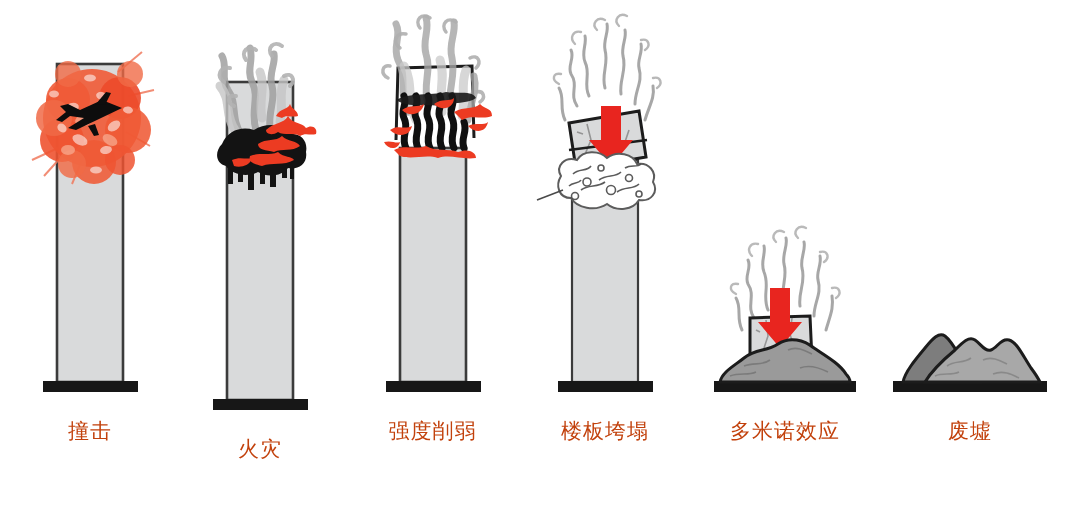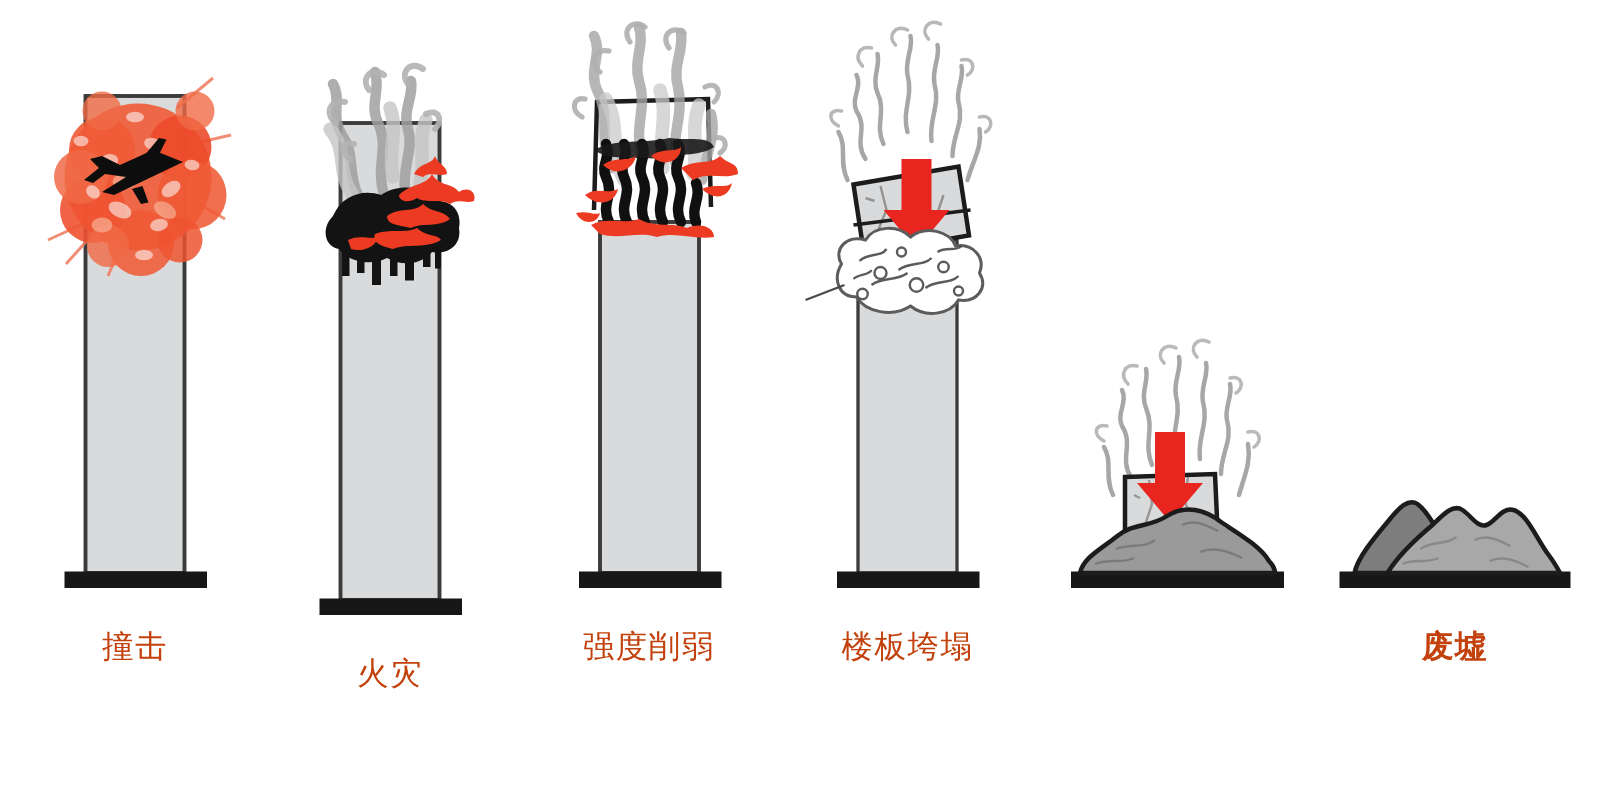--- a/index.html
+++ b/index.html
@@ -325,23 +325,24 @@
           <path fill="#9a9a9a" stroke="#1c1c1c" stroke-width="3" d="M20 382 C22 372 34 366 44 358 C56 348 66 352 78 344 C90 336 104 340 114 348 C126 356 140 364 146 374 C150 378 150 382 150 382 Z"></path>
           <g stroke="#6f6f6f" stroke-width="1.6" fill="none" opacity="0.7">
             <path d="M44 366 C54 362 62 366 70 360"></path>
             <path d="M88 350 C96 346 104 350 112 354"></path>
             <path d="M30 376 C40 372 48 376 56 372"></path>
             <path d="M100 368 C110 364 120 368 128 372"></path>
           </g>
         </g>
       </svg>
     </div>
-  </div>
-
-  <div class="panel" style="left:885px; width:170px;font-weight:bold;">
+    <div class="caption">多米诺效应</div>
+  </div>
+
+  <div class="panel" style="left:885px; width:170px;">
     <div class="panel-art">
       <svg viewBox="0 0 170 470" preserveAspectRatio="xMidYMax meet">
         <rect x="8" y="381" width="154" height="11" fill="#171717"></rect>
 
         <g>
           <path fill="#7d7d7d" stroke="#1c1c1c" stroke-width="3" d="M18 382 C20 372 30 360 40 348 C48 338 54 332 60 336 C68 342 74 356 82 368 C88 376 92 380 94 382 Z"></path>
         </g>
 
         <g>
           <path fill="#a8a8a8" stroke="#1c1c1c" stroke-width="3" d="M40 382 C46 372 58 360 70 350 C78 342 84 336 90 340 C96 344 100 352 106 350 C112 348 116 338 124 340 C132 342 138 356 146 368 C152 376 154 380 155 382 Z"></path>

